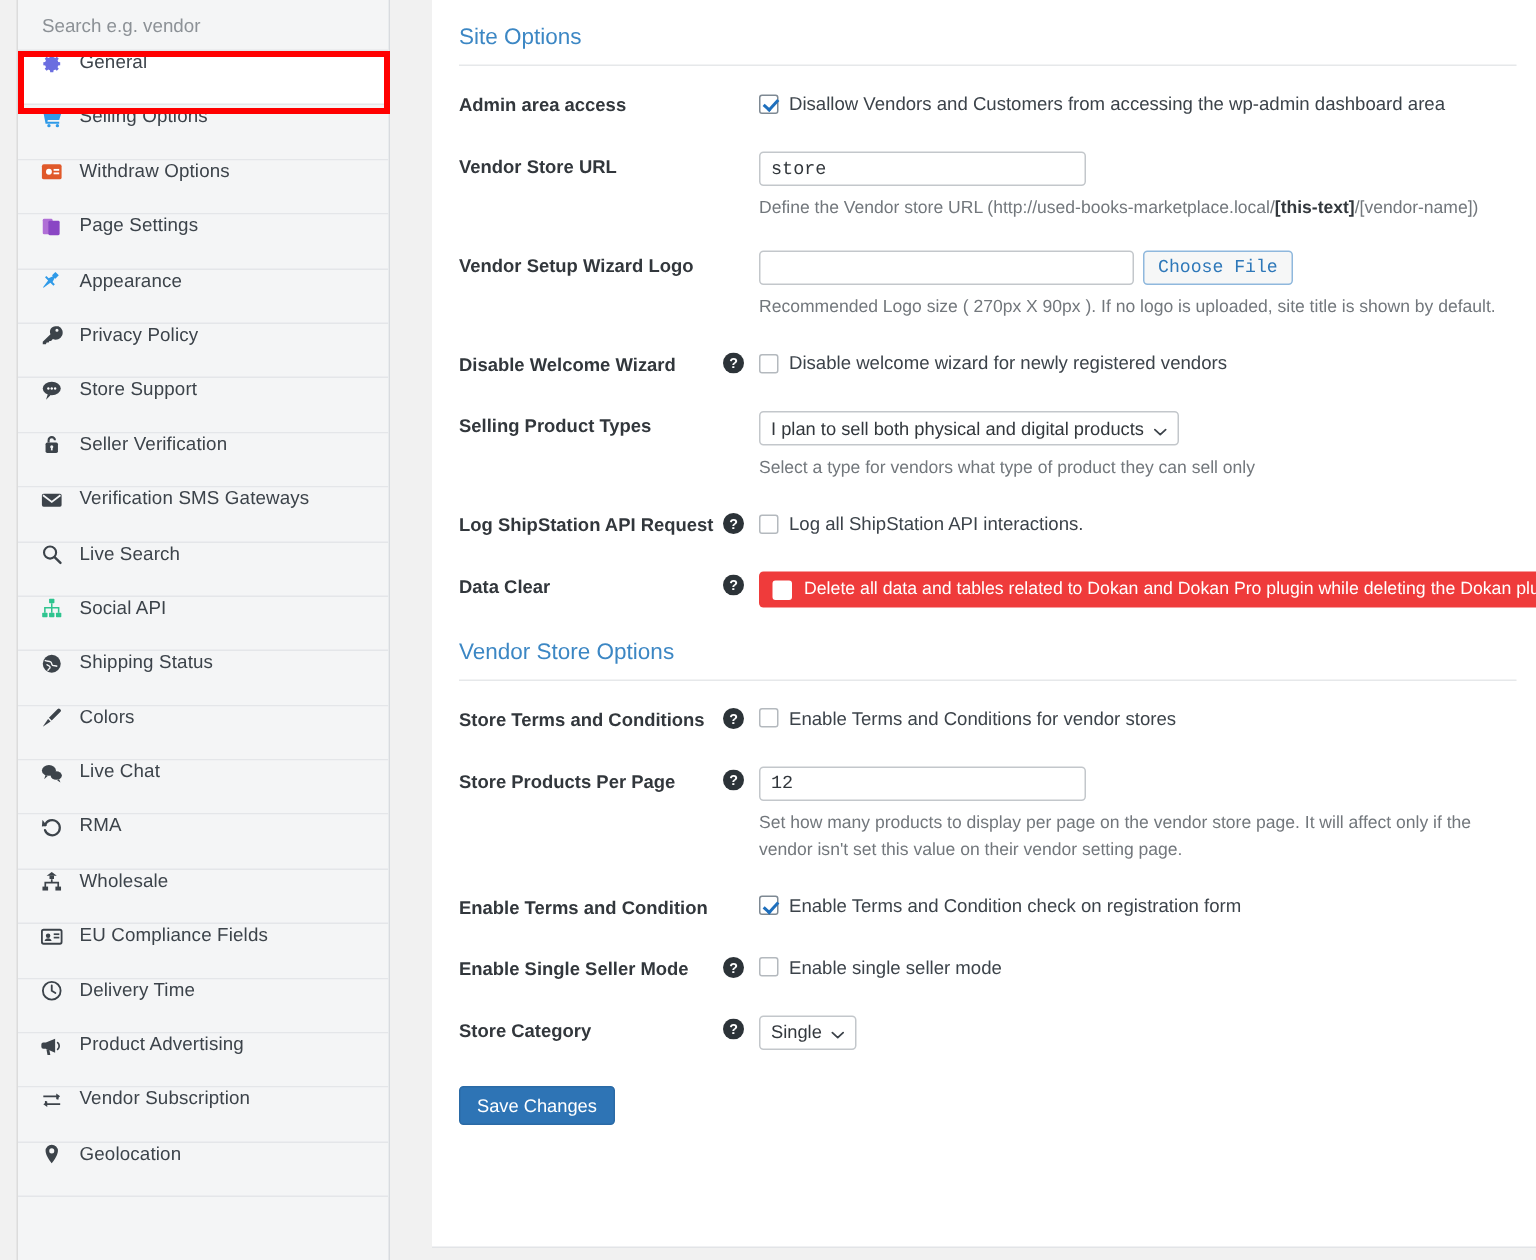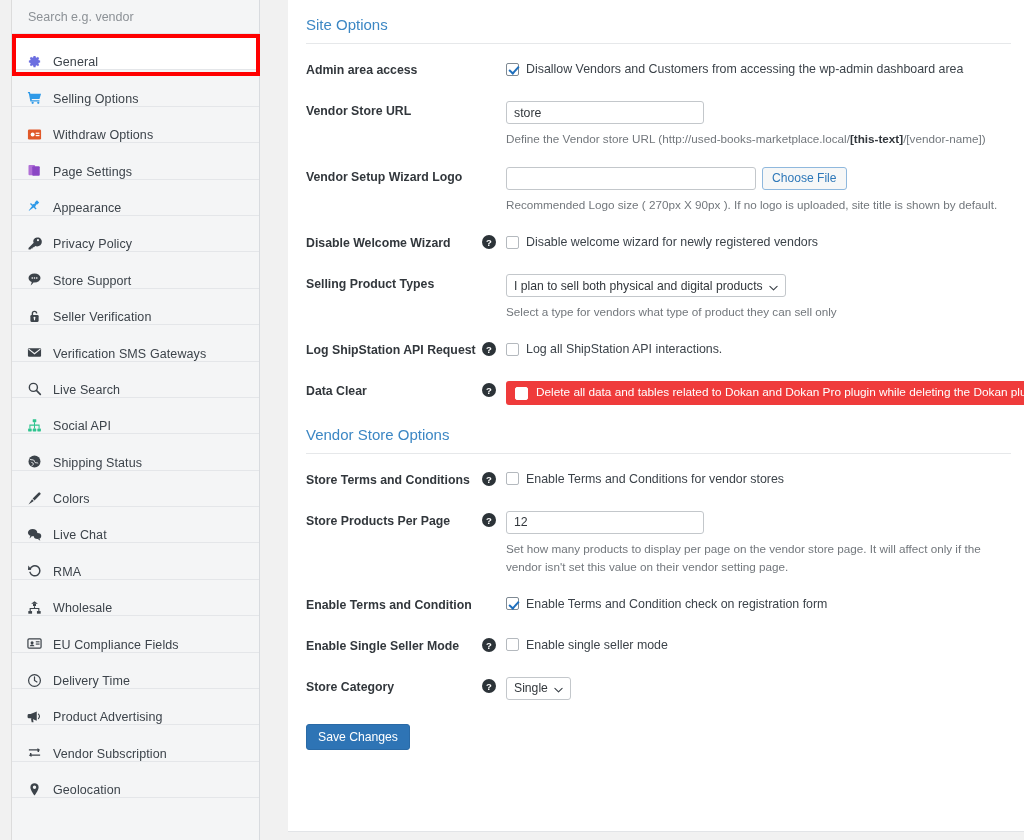--- a/index.html
+++ b/index.html
@@ -43,21 +43,21 @@
   }
   .search-input {
     border: none; outline: none; background: transparent;
     font-family: "Liberation Sans", sans-serif;
     font-size: 12.5px; color: #72777c;
     width: 100%; padding: 0;
   }
   .search-input::placeholder { color: #8c9196; }
 
   .nav-item {
-    display: flex; align-items: flex-end;
+    display: flex; align-items: flex-start;
     height: 36.4px;
     padding: 0 14px;
     gap: 11px;
     background: #f4f5f6;
     border-bottom: 1px solid #e4e6e9;
     cursor: pointer;
     position: relative;
   }
   .nav-item.active { background: #ffffff; }
   .nav-label {
@@ -172,26 +172,26 @@
     border-width: 0 2px 2px 0;
     transform: rotate(42deg);
   }
   .cb-text {
     font-size: 12.4px;
     color: #3c434a;
     line-height: 1.3;
   }
 
   .txt-input {
-    width: 198px;
+    width: 218px;
     height: 23px;
     border: 1px solid #c3c7cb;
     border-radius: 3px;
     background: #fff;
-    font-family: Liberation Sans, sans-serif;
+    font-family: Liberation Mono, monospace;
     font-size: 12.3px;
     color: #32373c;
     padding: 0 7px;
     outline: none;
     display: block;
   }
 
   .hint {
     font-size: 11.7px;
     color: #72777c;
@@ -207,21 +207,21 @@
     border: 1px solid #c3c7cb;
     border-radius: 3px;
     background: #fff;
   }
   .choose-btn {
     height: 23px;
     border: 1px solid #8fb8dd;
     border-radius: 3px;
     background: #f6f7f7;
     color: #2e78b9;
-    font-family: Liberation Sans, sans-serif;
+    font-family: Liberation Mono, monospace;
     font-size: 12.1px;
     padding: 0 9px;
     cursor: pointer;
     line-height: 21px;
   }
 
   .sel {
     height: 23px;
     border: 1px solid #c3c7cb;
     border-radius: 3px;

